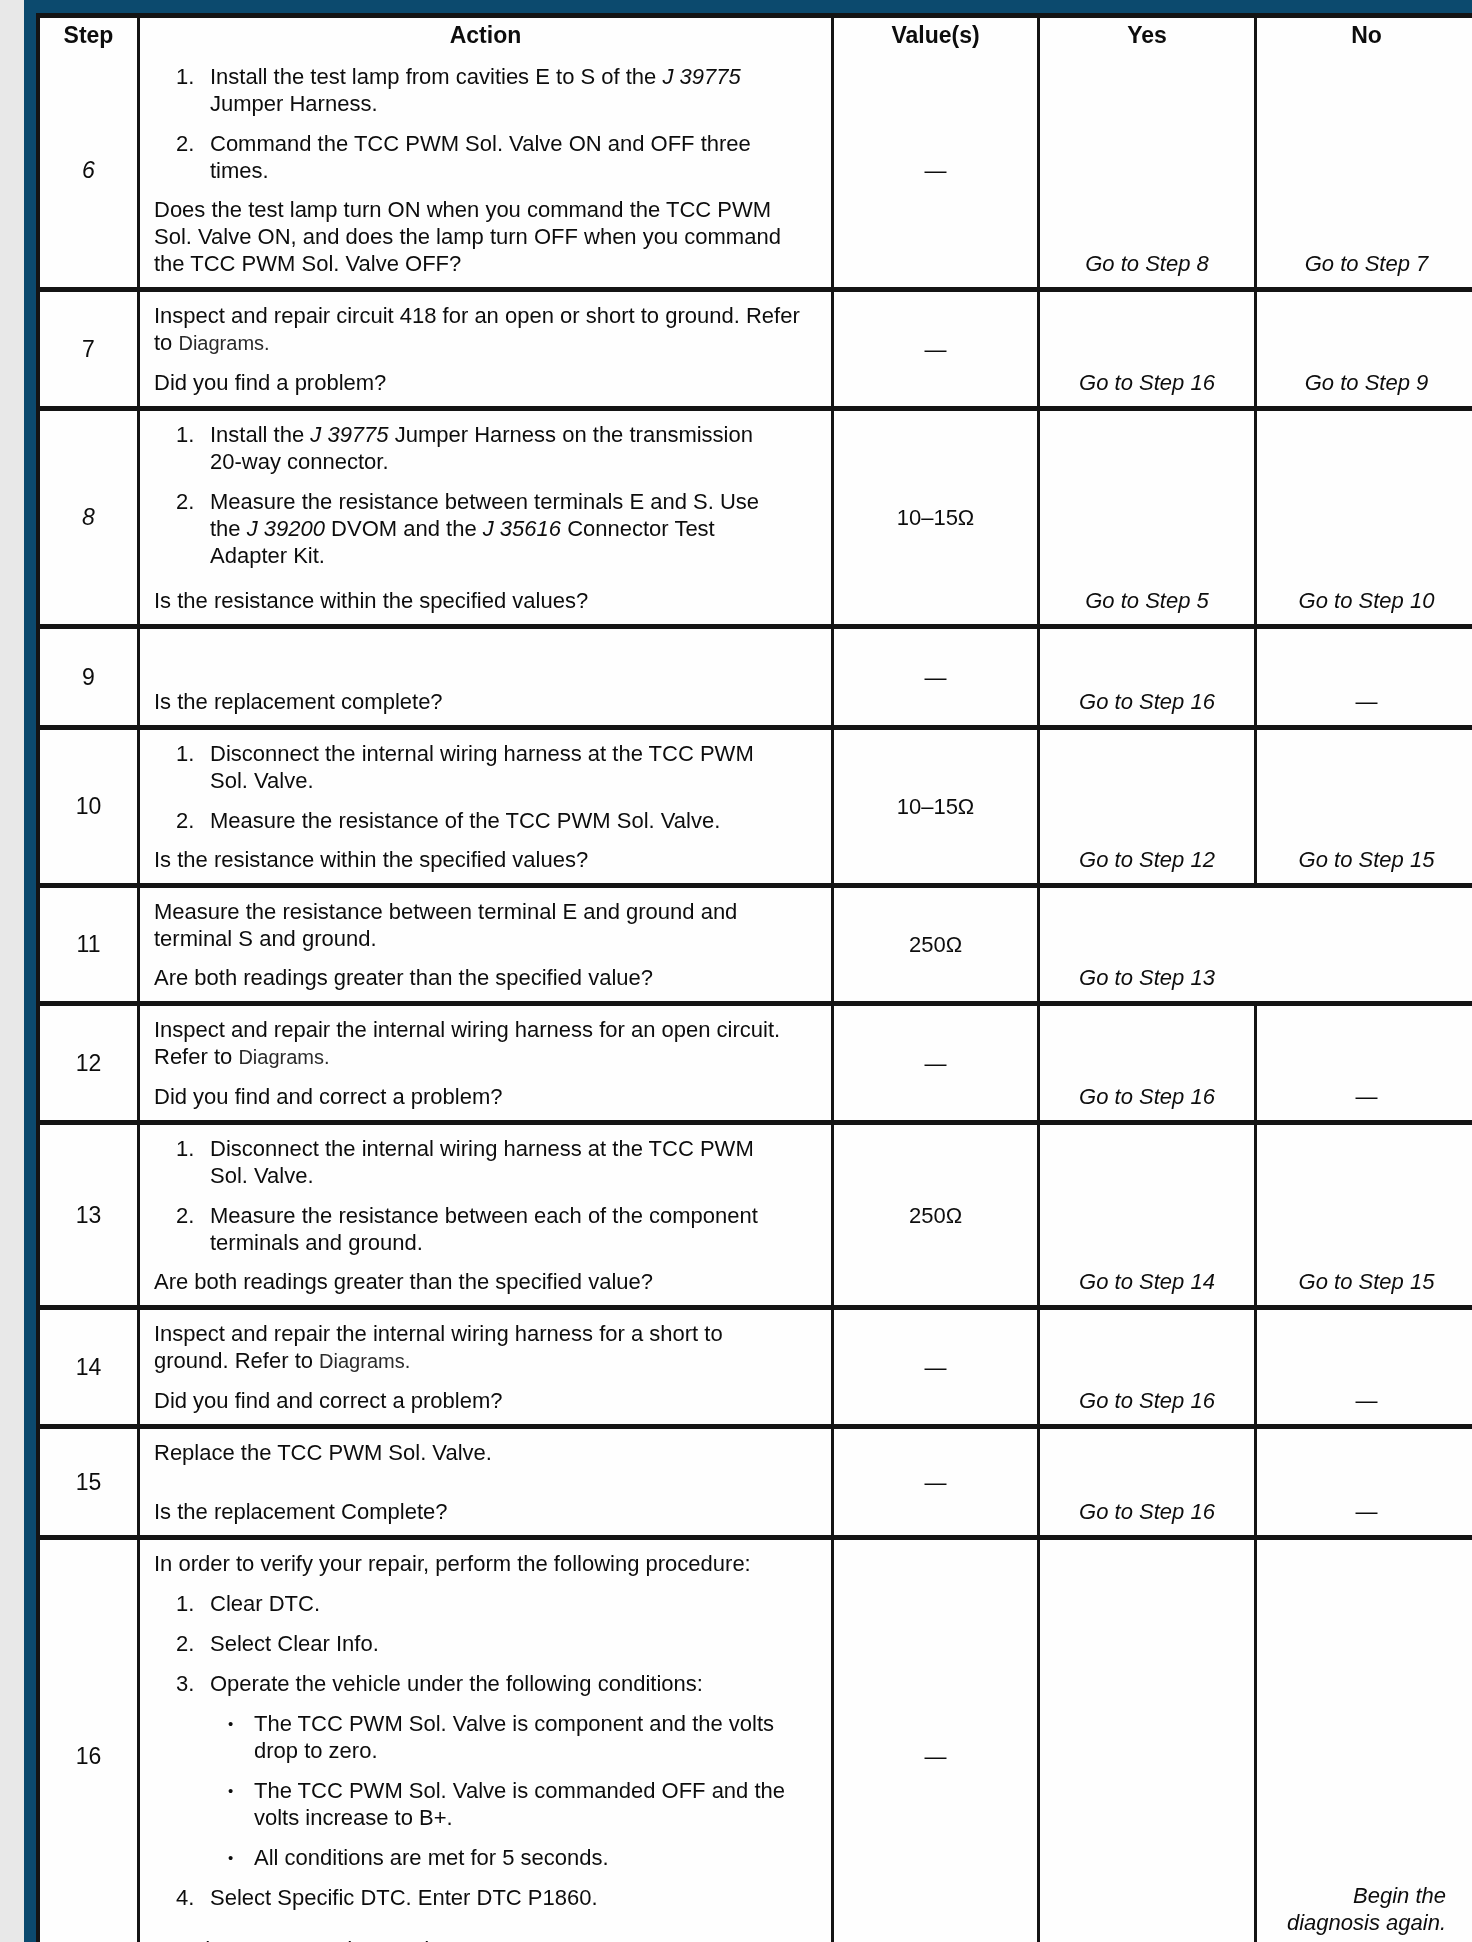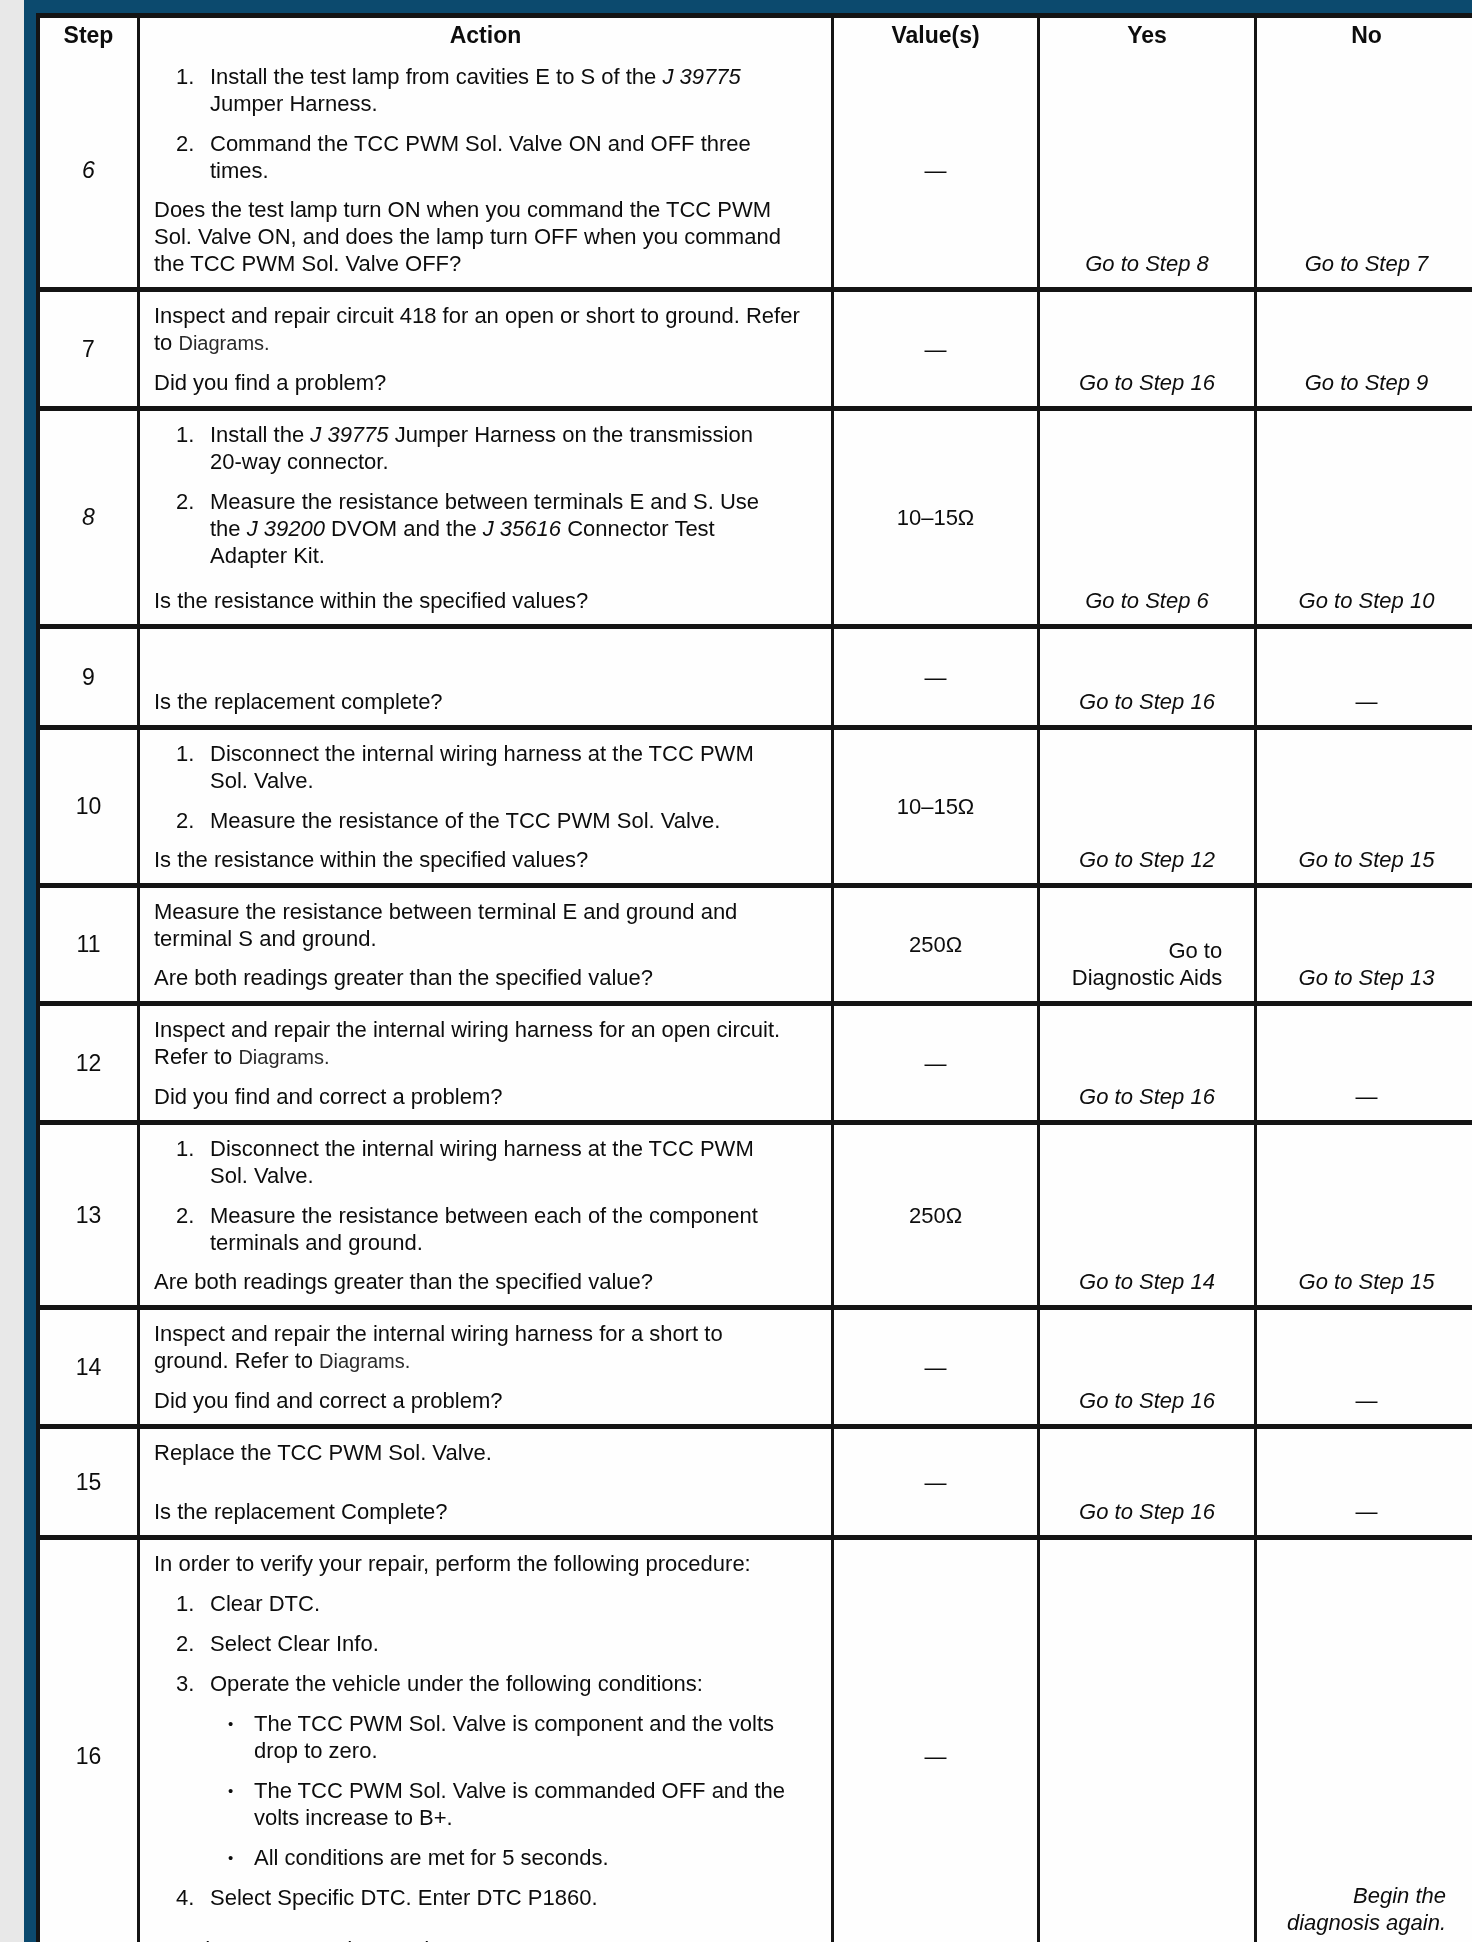--- a/index.html
+++ b/index.html
@@ -131,21 +131,21 @@
             <div class="blk num">
               <span class="mk">2.</span>
               <span class="tx"><span>Measure the resistance between terminals E and S. Use the </span><span class="i">J 39200</span><span> DVOM and the </span><span class="i">J 35616</span><span> Connector Test Adapter Kit.</span></span>
             </div>
             <div class="question">Is the resistance within the specified values?</div>
           </div>
           <div class="cell value-cell">
             <span>10–15Ω</span>
           </div>
           <div class="cell ans-cell">
-            <span class="it">Go to Step 6</span>
+            <span class="it">Go to Step 5</span>
           </div>
           <div class="cell ans-cell">
             <span class="it">Go to Step 10</span>
           </div>
         </div>
         <div class="trow" data-step="9">
           <div class="cell step-cell">
             <span>9</span>
           </div>
           <div class="cell action-cell">
@@ -189,23 +189,20 @@
         <div class="trow" data-step="11">
           <div class="cell step-cell">
             <span>11</span>
           </div>
           <div class="cell action-cell">
             <div class="blk"><span>Measure the resistance between terminal E and ground and terminal S and ground.</span></div>
             <div class="question">Are both readings greater than the specified value?</div>
           </div>
           <div class="cell value-cell">
             <span>250Ω</span>
-          </div>
-          <div class="cell ans-cell">
-            <span>Go to<br>Diagnostic Aids</span>
           </div>
           <div class="cell ans-cell">
             <span class="it">Go to Step 13</span>
           </div>
         </div>
         <div class="trow" data-step="12">
           <div class="cell step-cell">
             <span>12</span>
           </div>
           <div class="cell action-cell">

